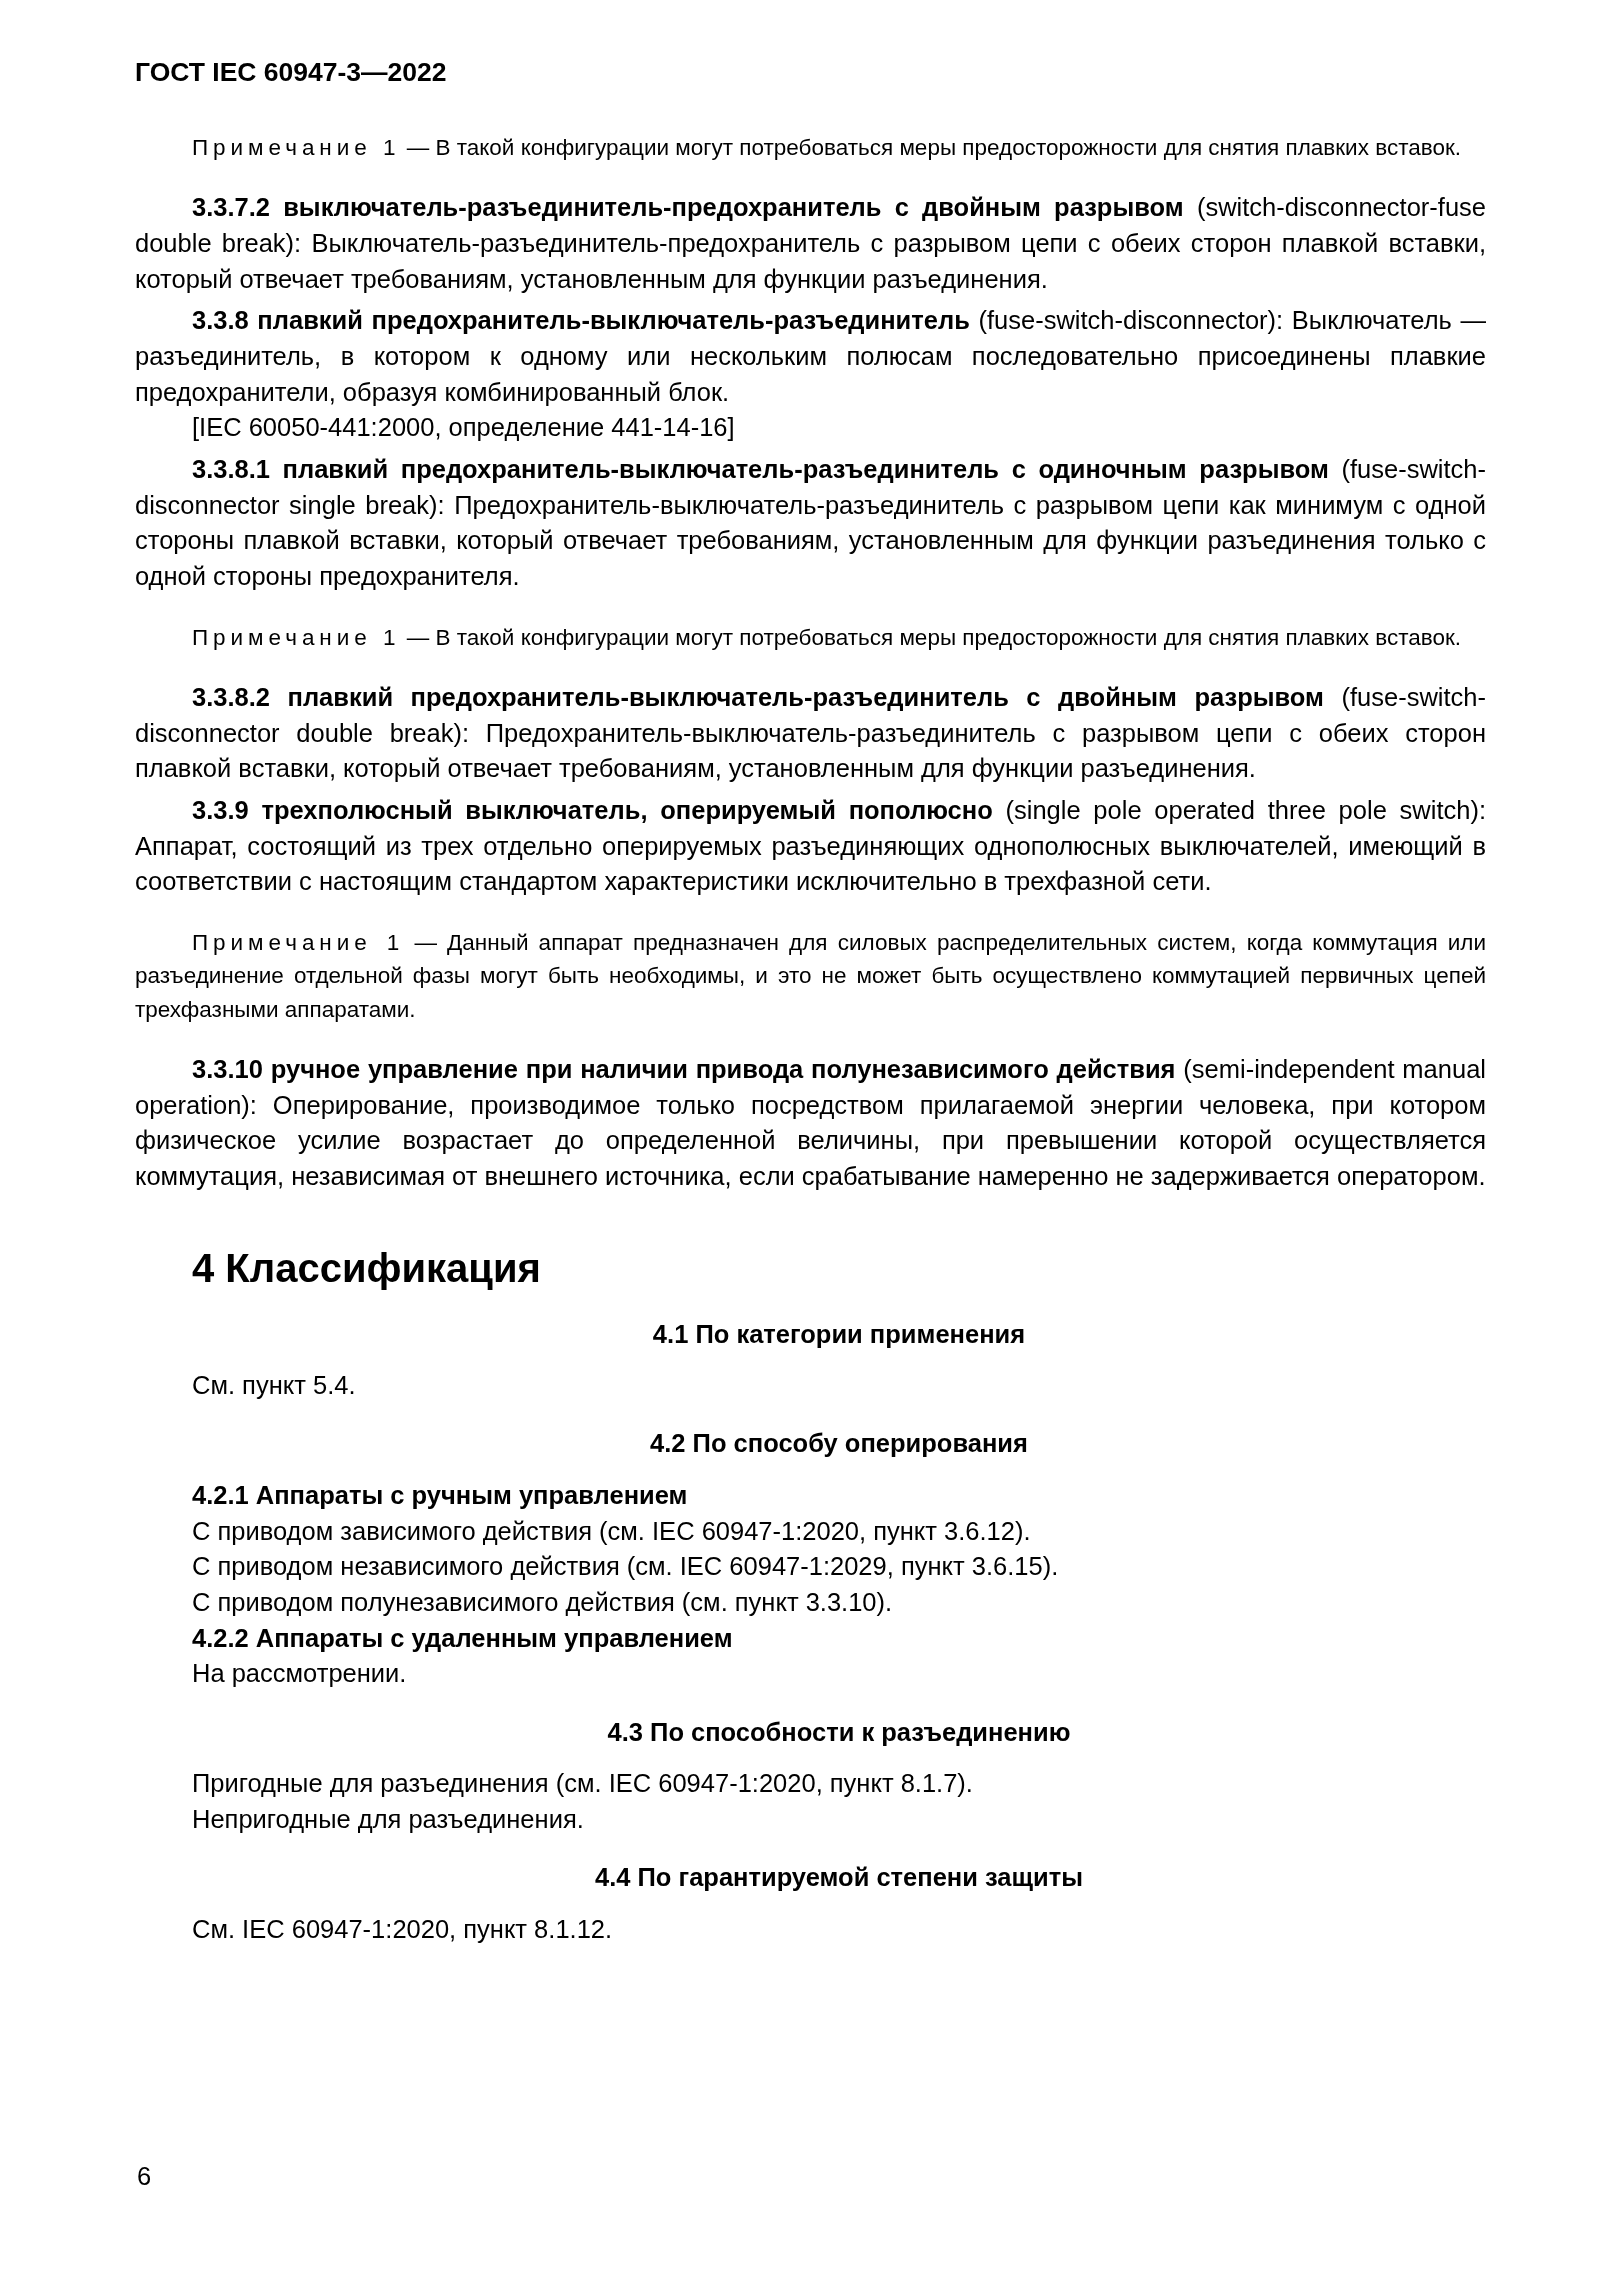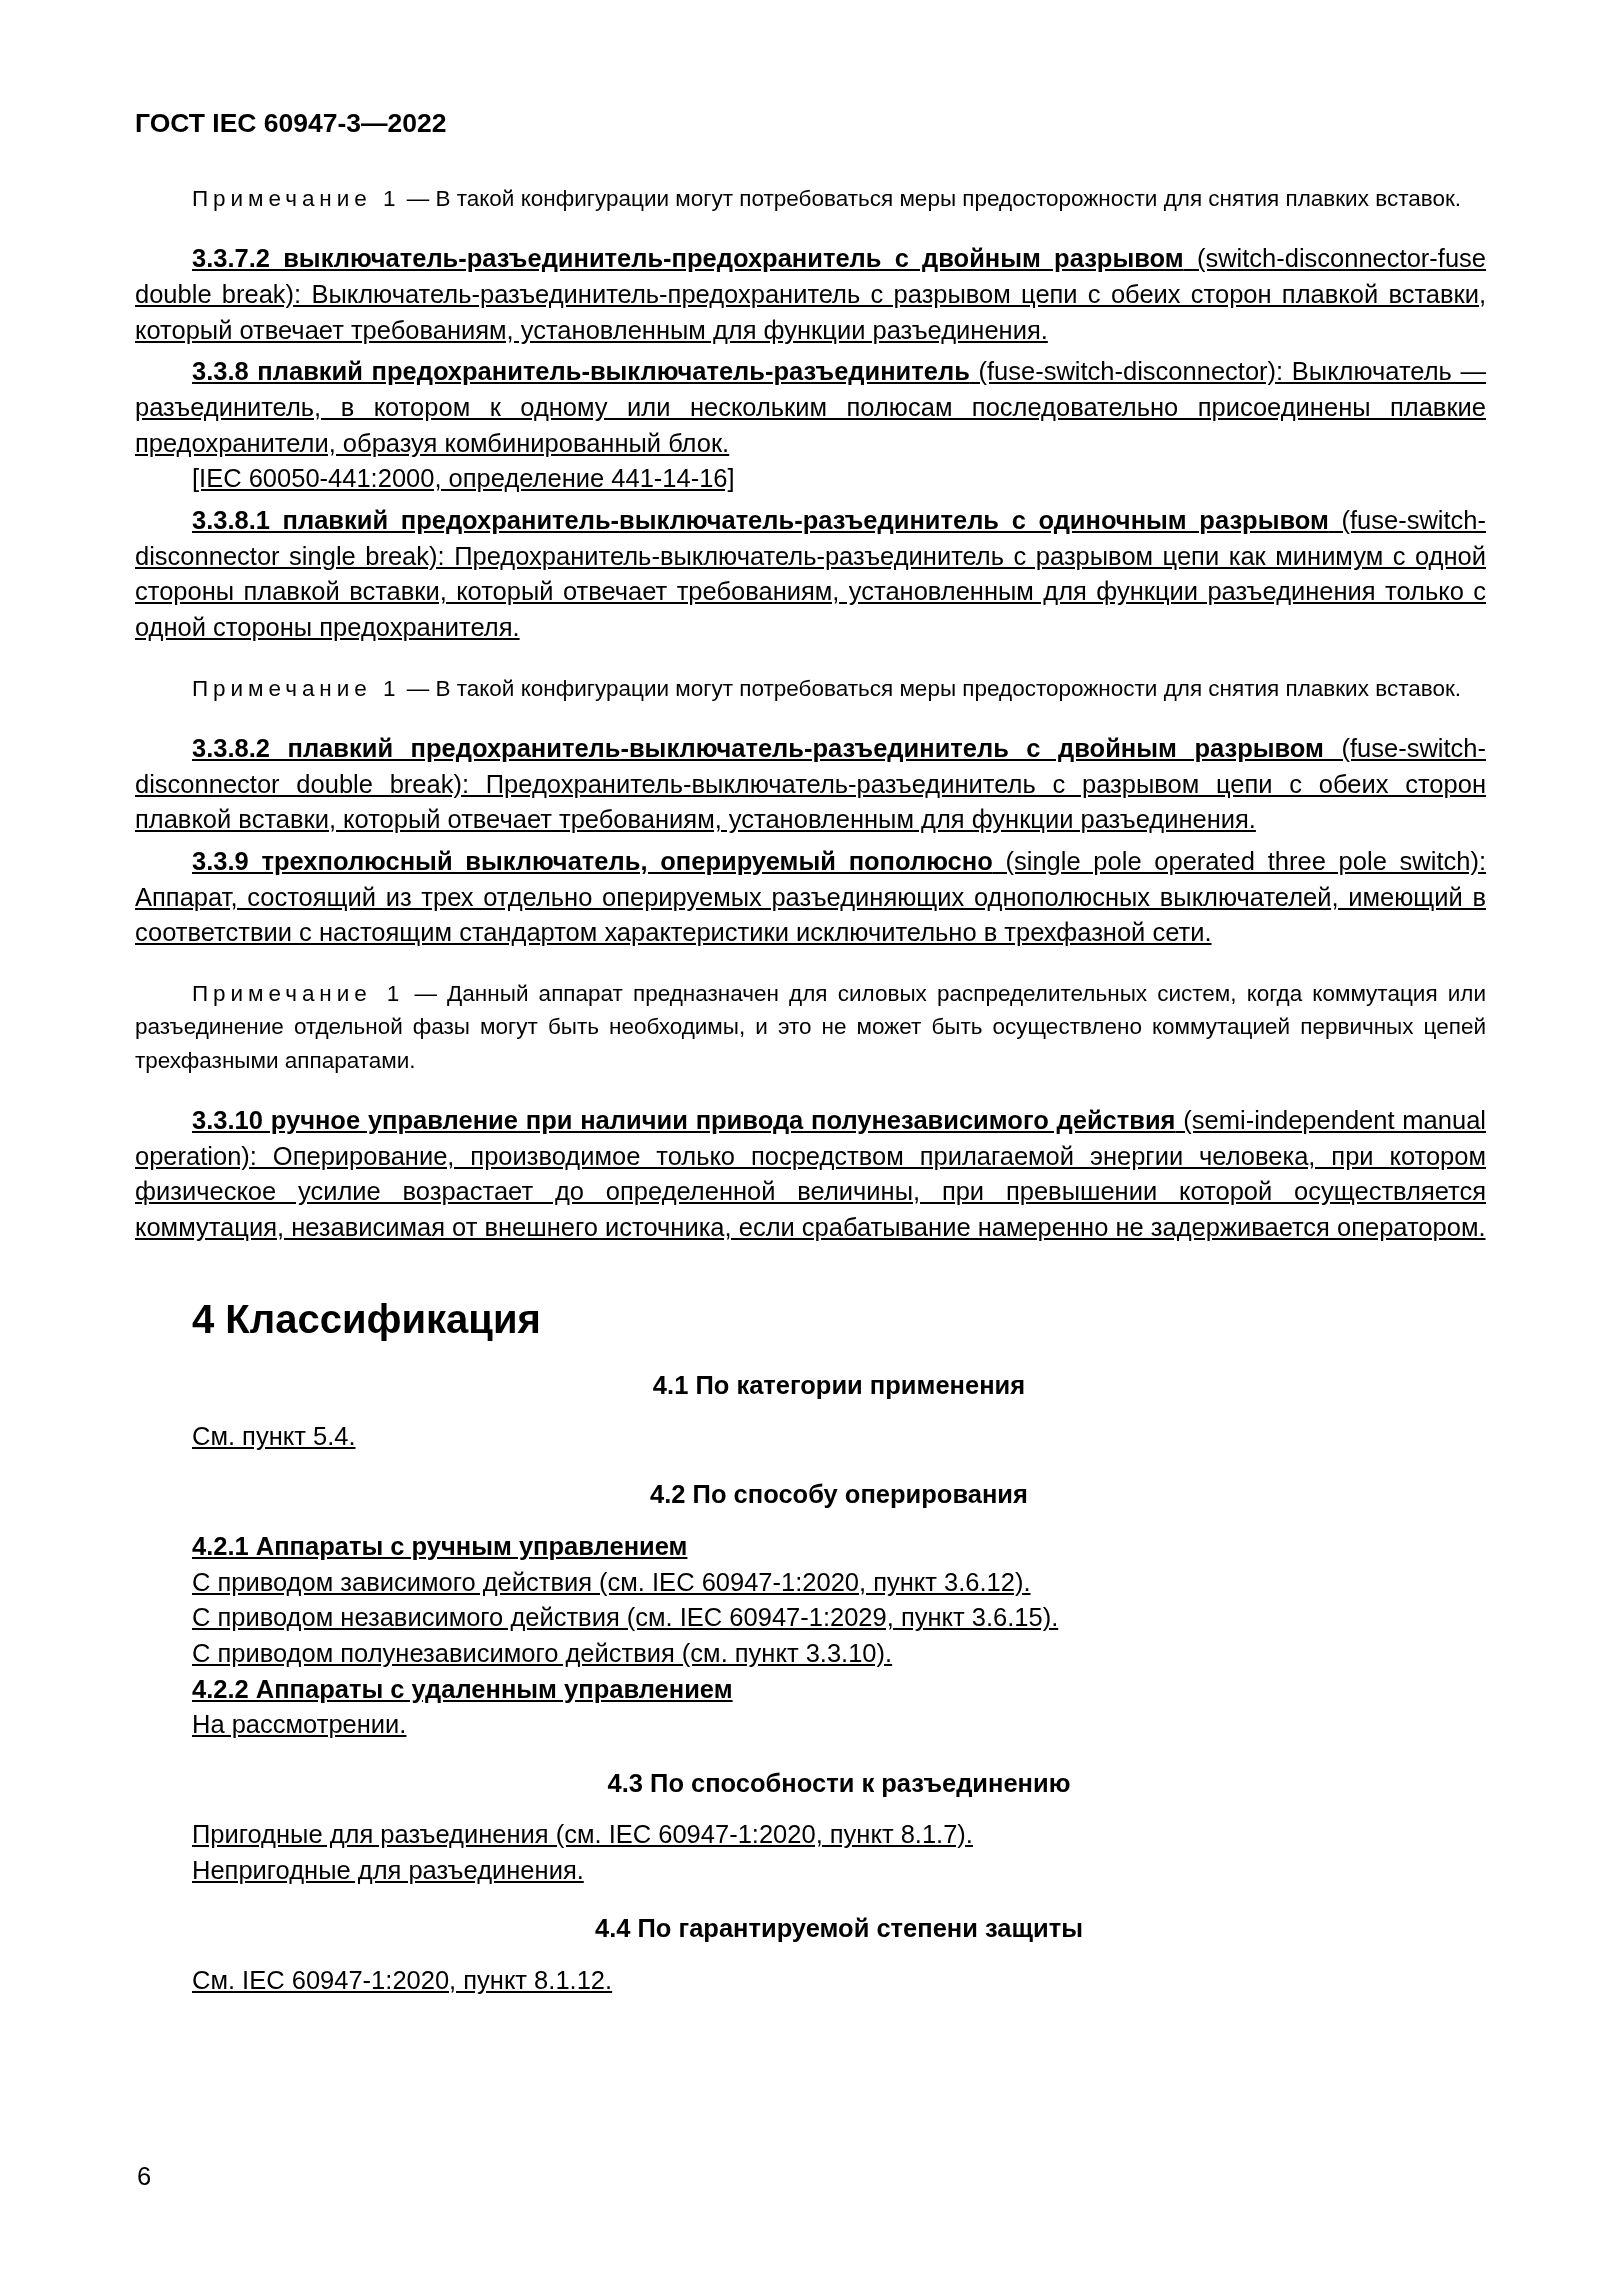--- a/index.html
+++ b/index.html
@@ -5,35 +5,34 @@
   * { box-sizing: border-box; }
   html, body { margin: 0; padding: 0; background: #ffffff; }
   .page {
     position: relative;
     width: 1621px;
     height: 2293px;
     margin: 0 auto;
     background: #ffffff;
     color: #000000;
     font-family: "Liberation Sans", sans-serif;
-    padding: 108px 135px 0 135px;
+    padding: 57px 135px 0 135px;
     overflow: hidden;
   }
   .doc-header {
     font-size: 26.5px;
     font-weight: bold;
     margin: 0 0 43px 0;
   }
   .body {
     font-size: 25.5px;
     line-height: 1.40;
     text-align: justify;
     text-indent: 57px;
     margin: 0;
-    text-decoration: underline;
   }
   .def { margin-top: 5.9px; }
   .bold { font-weight: bold; }
   .term { font-weight: bold; }
   .note {
     font-size: 22.5px;
     line-height: 1.48;
     text-align: justify;
     text-indent: 57px;
     margin: 26px 0;

